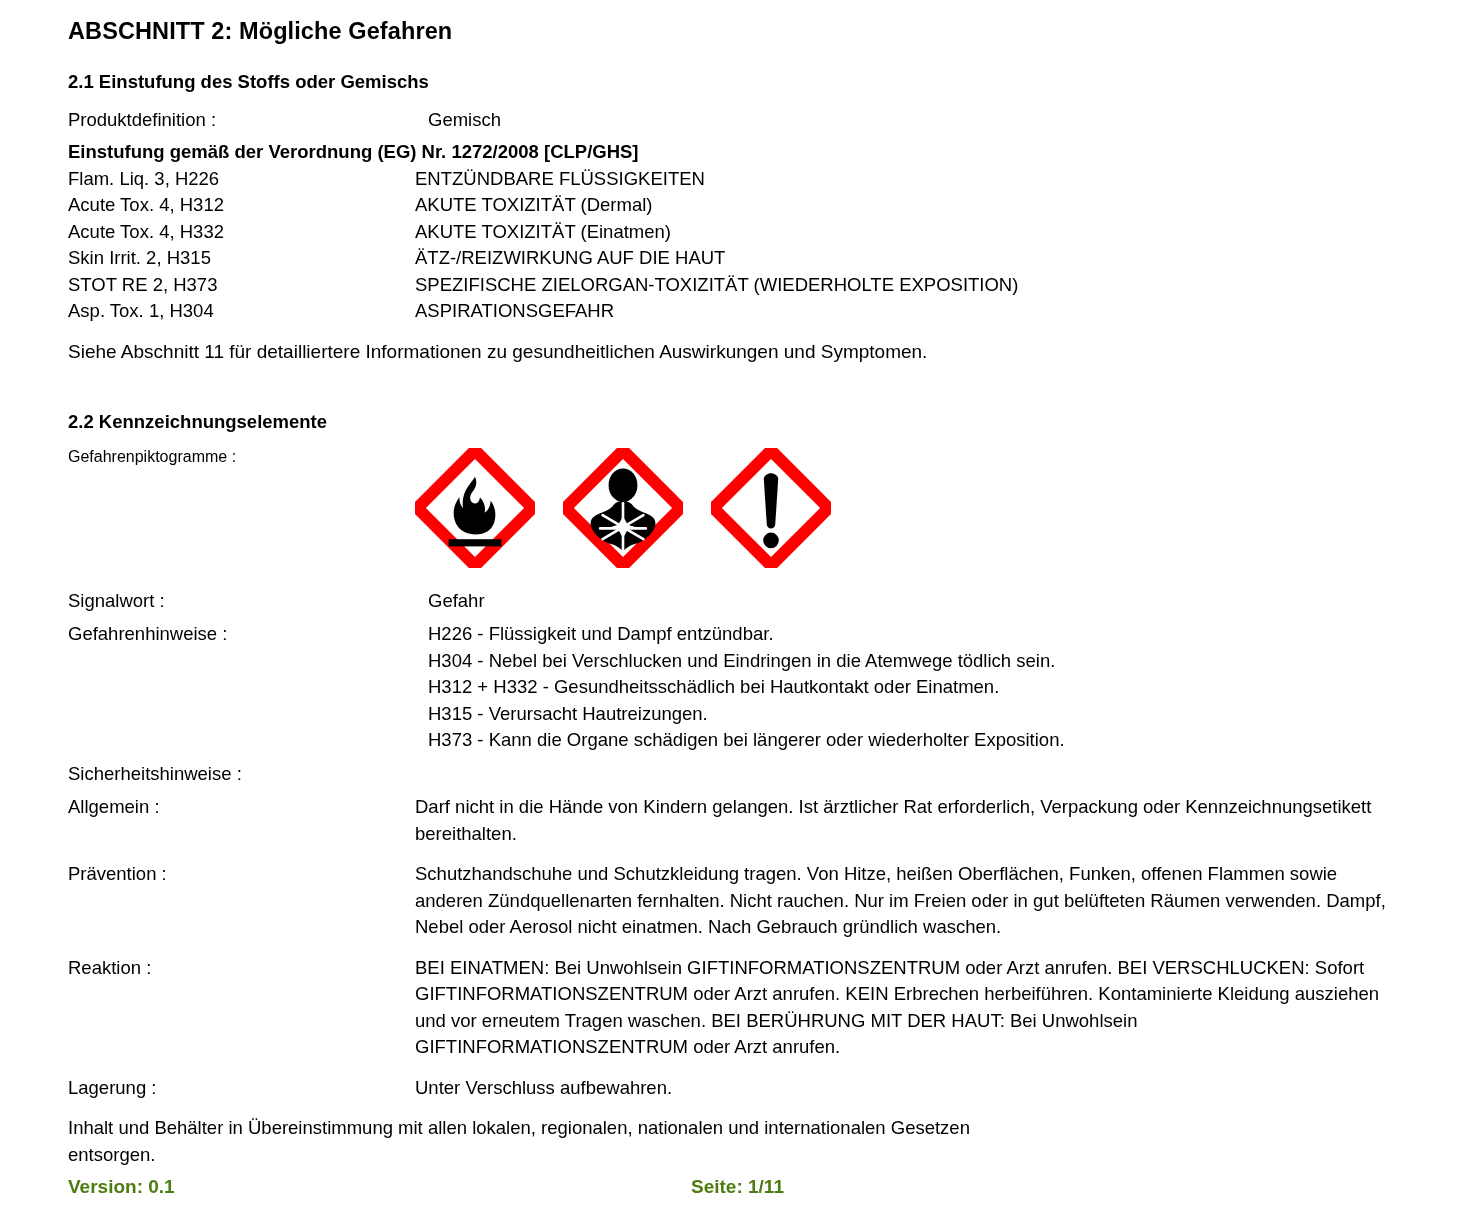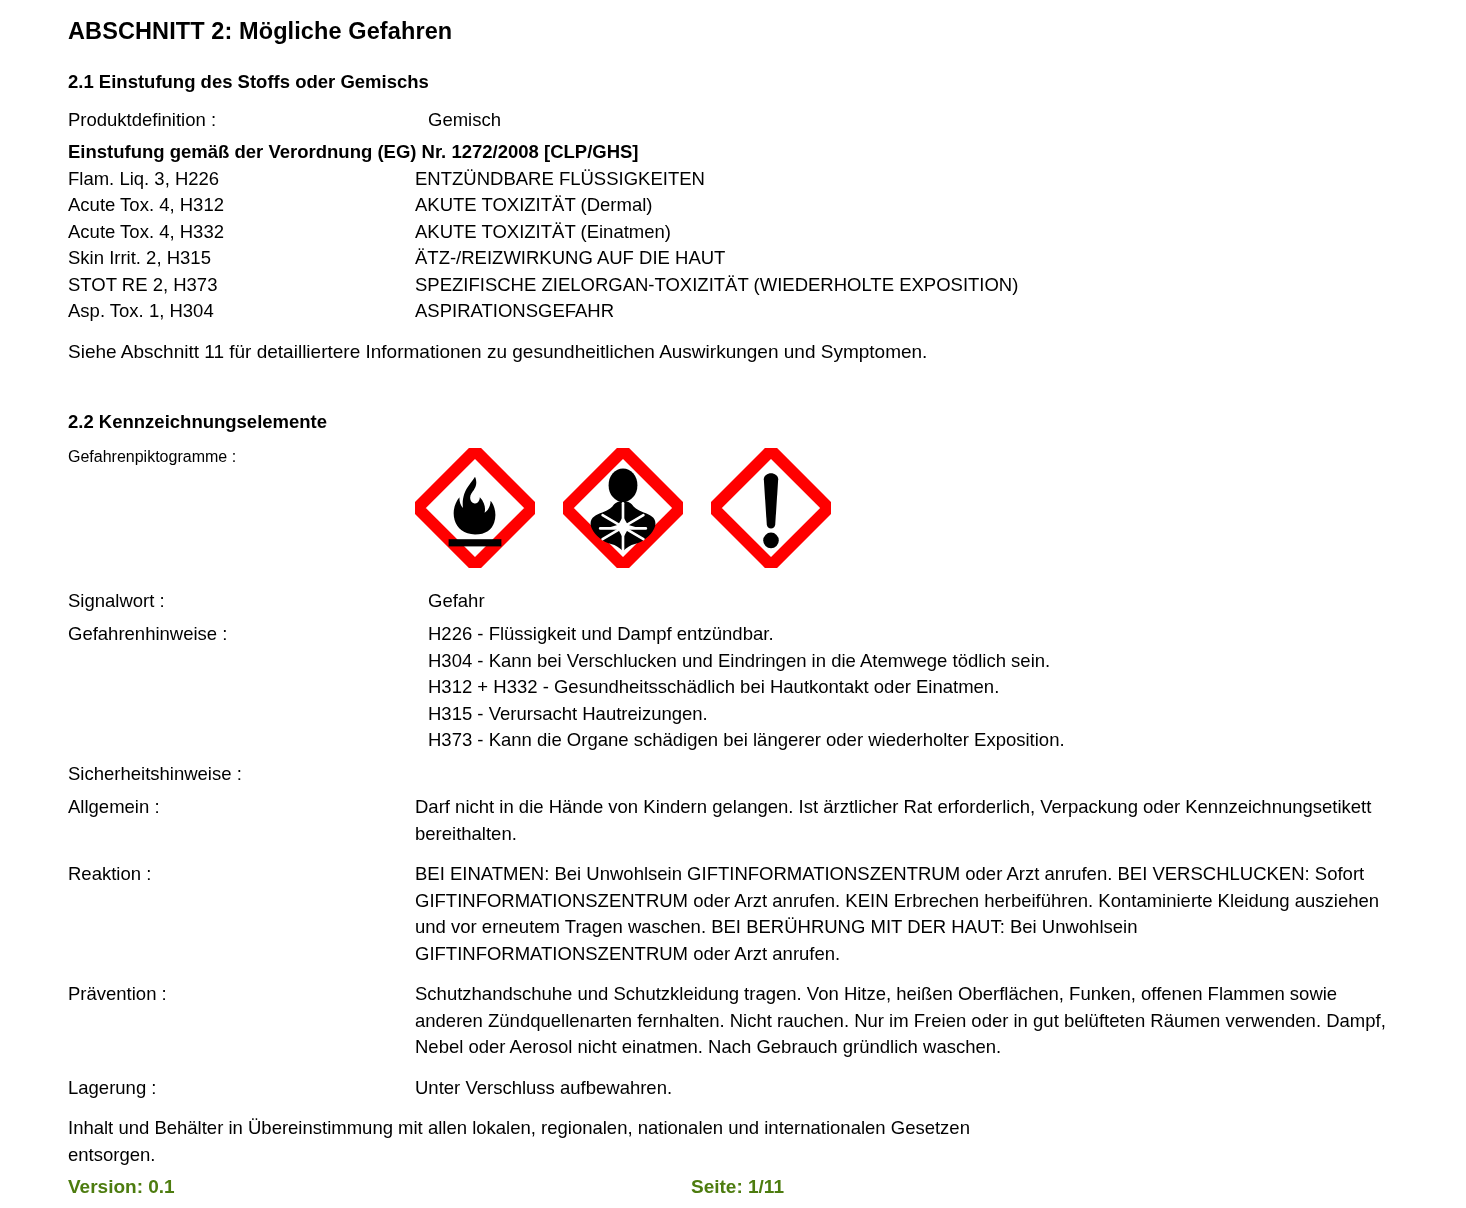--- a/index.html
+++ b/index.html
@@ -262,45 +262,45 @@
 
     <div class="row">
       <div class="label">Signalwort :</div>
       <div class="value">Gefahr</div>
     </div>
 
     <div class="row">
       <div class="label">Gefahrenhinweise :</div>
       <div class="value">
         <span class="ln">H226 - Flüssigkeit und Dampf entzündbar.</span>
-        <span class="ln">H304 - Kann bei Verschlucken und Eindringen in die Atemwege tödlich sein.</span>
+        <span class="ln">H304 - Nebel bei Verschlucken und Eindringen in die Atemwege tödlich sein.</span>
         <span class="ln">H312 + H332 - Gesundheitsschädlich bei Hautkontakt oder Einatmen.</span>
         <span class="ln">H315 - Verursacht Hautreizungen.</span>
         <span class="ln">H373 - Kann die Organe schädigen bei längerer oder wiederholter Exposition.</span>
       </div>
     </div>
 
     <div class="row">
       <div class="label">Sicherheitshinweise :</div>
       <div class="value"></div>
     </div>
 
     <div class="prec-row">
       <div class="prec-label">Allgemein :</div>
       <div class="prec-text">Darf nicht in die Hände von Kindern gelangen.  Ist ärztlicher Rat erforderlich, Verpackung oder Kennzeichnungsetikett bereithalten.</div>
     </div>
 
     <div class="prec-row">
+      <div class="prec-label">Prävention :</div>
+      <div class="prec-text">Schutzhandschuhe und Schutzkleidung tragen.  Von Hitze, heißen Oberflächen, Funken, offenen Flammen sowie anderen Zündquellenarten fernhalten. Nicht rauchen.  Nur im Freien oder in gut belüfteten Räumen verwenden.  Dampf, Nebel oder Aerosol nicht einatmen.  Nach Gebrauch gründlich waschen.</div>
+    </div>
+
+    <div class="prec-row">
       <div class="prec-label">Reaktion :</div>
       <div class="prec-text">BEI EINATMEN: Bei Unwohlsein GIFTINFORMATIONSZENTRUM oder Arzt anrufen.  BEI VERSCHLUCKEN: Sofort GIFTINFORMATIONSZENTRUM oder Arzt anrufen.  KEIN Erbrechen herbeiführen.  Kontaminierte Kleidung ausziehen und vor erneutem Tragen waschen.  BEI BERÜHRUNG MIT DER HAUT: Bei Unwohlsein GIFTINFORMATIONSZENTRUM oder Arzt anrufen.</div>
-    </div>
-
-    <div class="prec-row">
-      <div class="prec-label">Prävention :</div>
-      <div class="prec-text">Schutzhandschuhe und Schutzkleidung tragen.  Von Hitze, heißen Oberflächen, Funken, offenen Flammen sowie anderen Zündquellenarten fernhalten. Nicht rauchen.  Nur im Freien oder in gut belüfteten Räumen verwenden.  Dampf, Nebel oder Aerosol nicht einatmen.  Nach Gebrauch gründlich waschen.</div>
     </div>
 
     <div class="prec-row">
       <div class="prec-label">Lagerung :</div>
       <div class="prec-text">Unter Verschluss aufbewahren.</div>
     </div>
 
     <div class="prec-row">
       <div class="prec-text">Inhalt und Behälter in Übereinstimmung mit allen lokalen, regionalen, nationalen und internationalen Gesetzen entsorgen.</div>
     </div>

